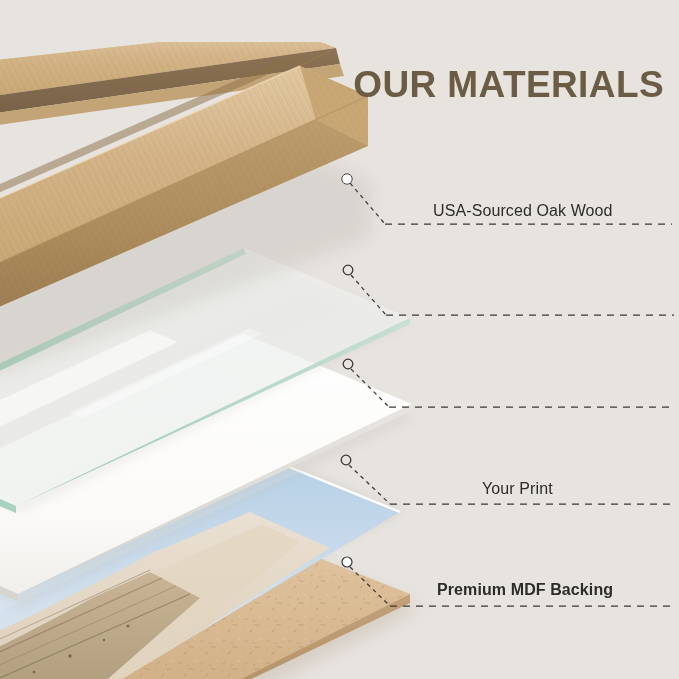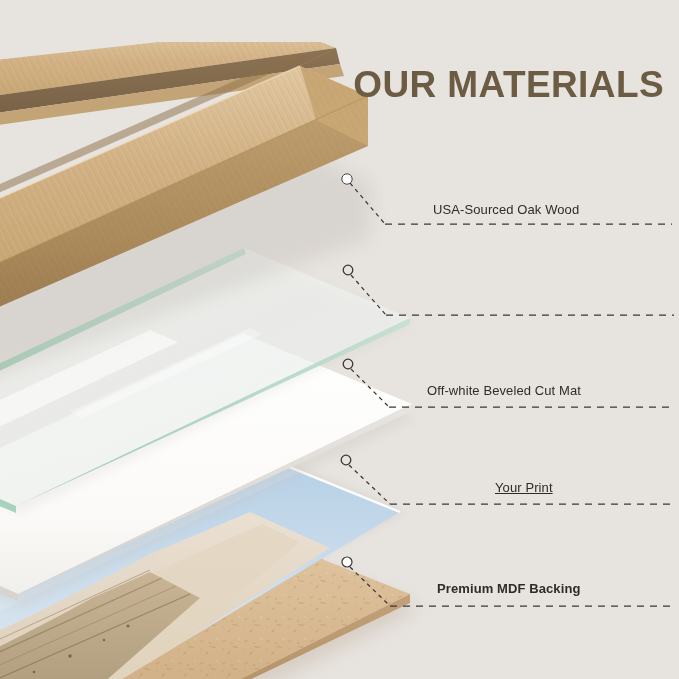--- a/index.html
+++ b/index.html
@@ -24,21 +24,21 @@
     letter-spacing:.4px;
     color:#6b5c43;
     white-space:nowrap;
     font-family:"Liberation Sans", sans-serif;
   }
 
   
   #callouts{position:absolute;left:0;top:0;width:679px;height:679px;}
   .callout-label{
     position:absolute;
-    font-size:13px;
+    font-size:16px;
     color:#2e2c2a;
     white-space:nowrap;
     font-family:"Liberation Sans", sans-serif;
     letter-spacing:.1px;
   }
 </style>
 </head>
 <body>
 
 <div id="stage">
@@ -265,19 +265,18 @@
         <path d="M350,525 L390,564" stroke-dasharray="4 4"></path>
         <path d="M390,564 L670,564" stroke-dasharray="7 6"></path>
         <circle cx="347" cy="520" r="5" fill="#ffffff" stroke="#3a3735" stroke-width="1.2"></circle>
       </g>
     </g>
   </svg>
 
   <div class="callout-label" style="left:433px; top:160px;">USA-Sourced Oak Wood</div>
 
 
-  <div class="callout-label" style="left:427px; top:341px;">Off-white Beveled Cut Mat</div>
-
-  <div class="callout-label" style="left:495px; top:438px;text-decoration:underline;">Your Print</div>
+
+  <div class="callout-label" style="left:482px; top:438px;">Your Print</div>
 
   <div class="callout-label" style="left:437px; top:539px;font-weight:bold;">Premium MDF Backing</div>
 
 </div>
 
 </body></html>

